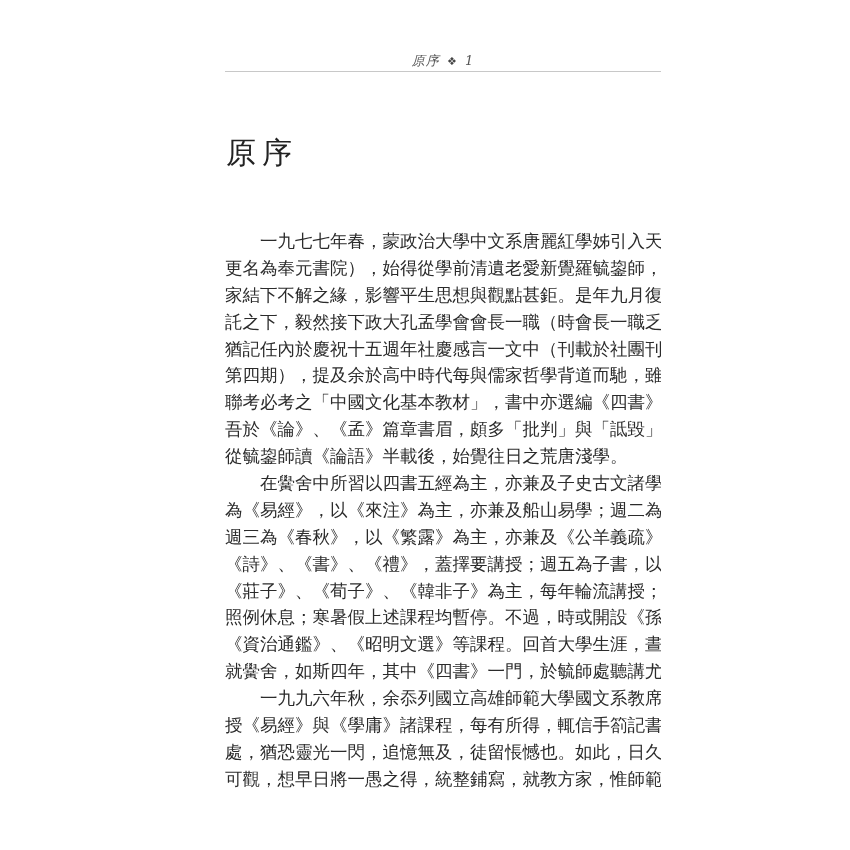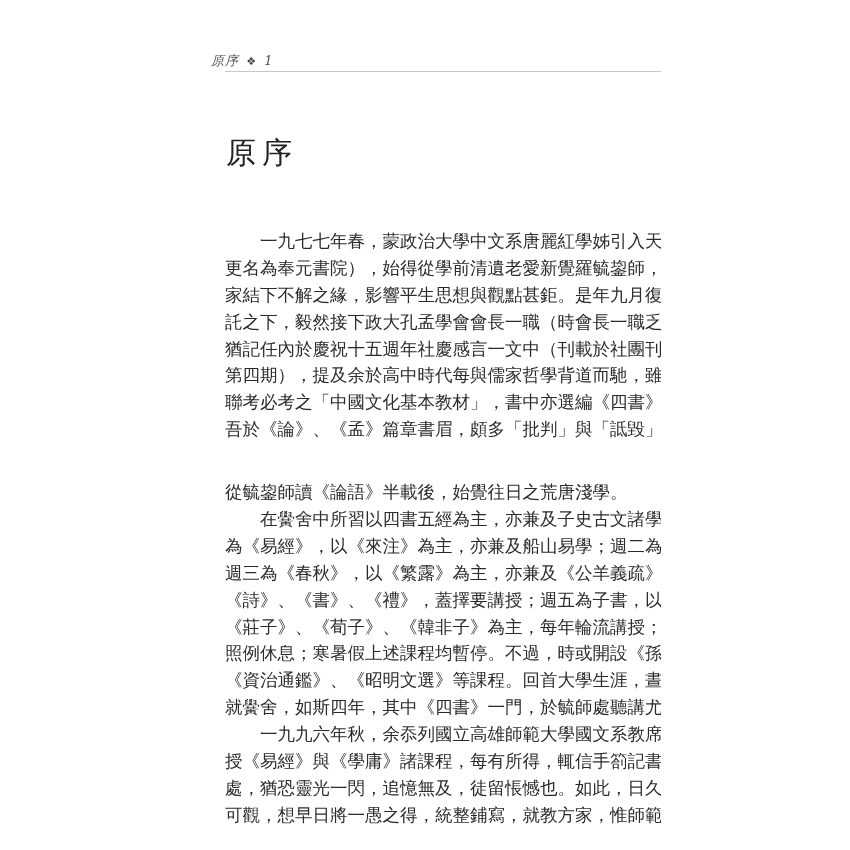--- a/index.html
+++ b/index.html
@@ -16,25 +16,25 @@
       color: #2a2a2a;
     }
     .page {
       position: absolute;
       left: 0; top: 0;
       width: 850px; height: 850px;
       background: #ffffff;
     }
     .running-head {
       position: absolute;
-      left: 211px;
+      left: 225px;
       width: 436px;
       top: 52px;
       height: 18px;
-      text-align: left;
+      text-align: center;
       font-size: 13px;
       color: #555;
       letter-spacing: 1px;
       font-style: italic;
     }
     .running-head .orn {
       font-style: normal;
       font-size: 11px;
       margin: 0 2px;
       color: #444;
@@ -68,21 +68,20 @@
       line-height: 26.9px;
       font-size: 17.5px;
       white-space: nowrap;
       overflow: hidden;
       text-align: justify;
       text-align-last: justify;
       color: #2b2b2b;
     }
     .line.last {
       text-align-last: left;
-      margin-top: 36px;
     }
     .line.indent {
       padding-left: 35px;
     }
   </style>
 </head>
 <body>
 
 <div class="page">
 

